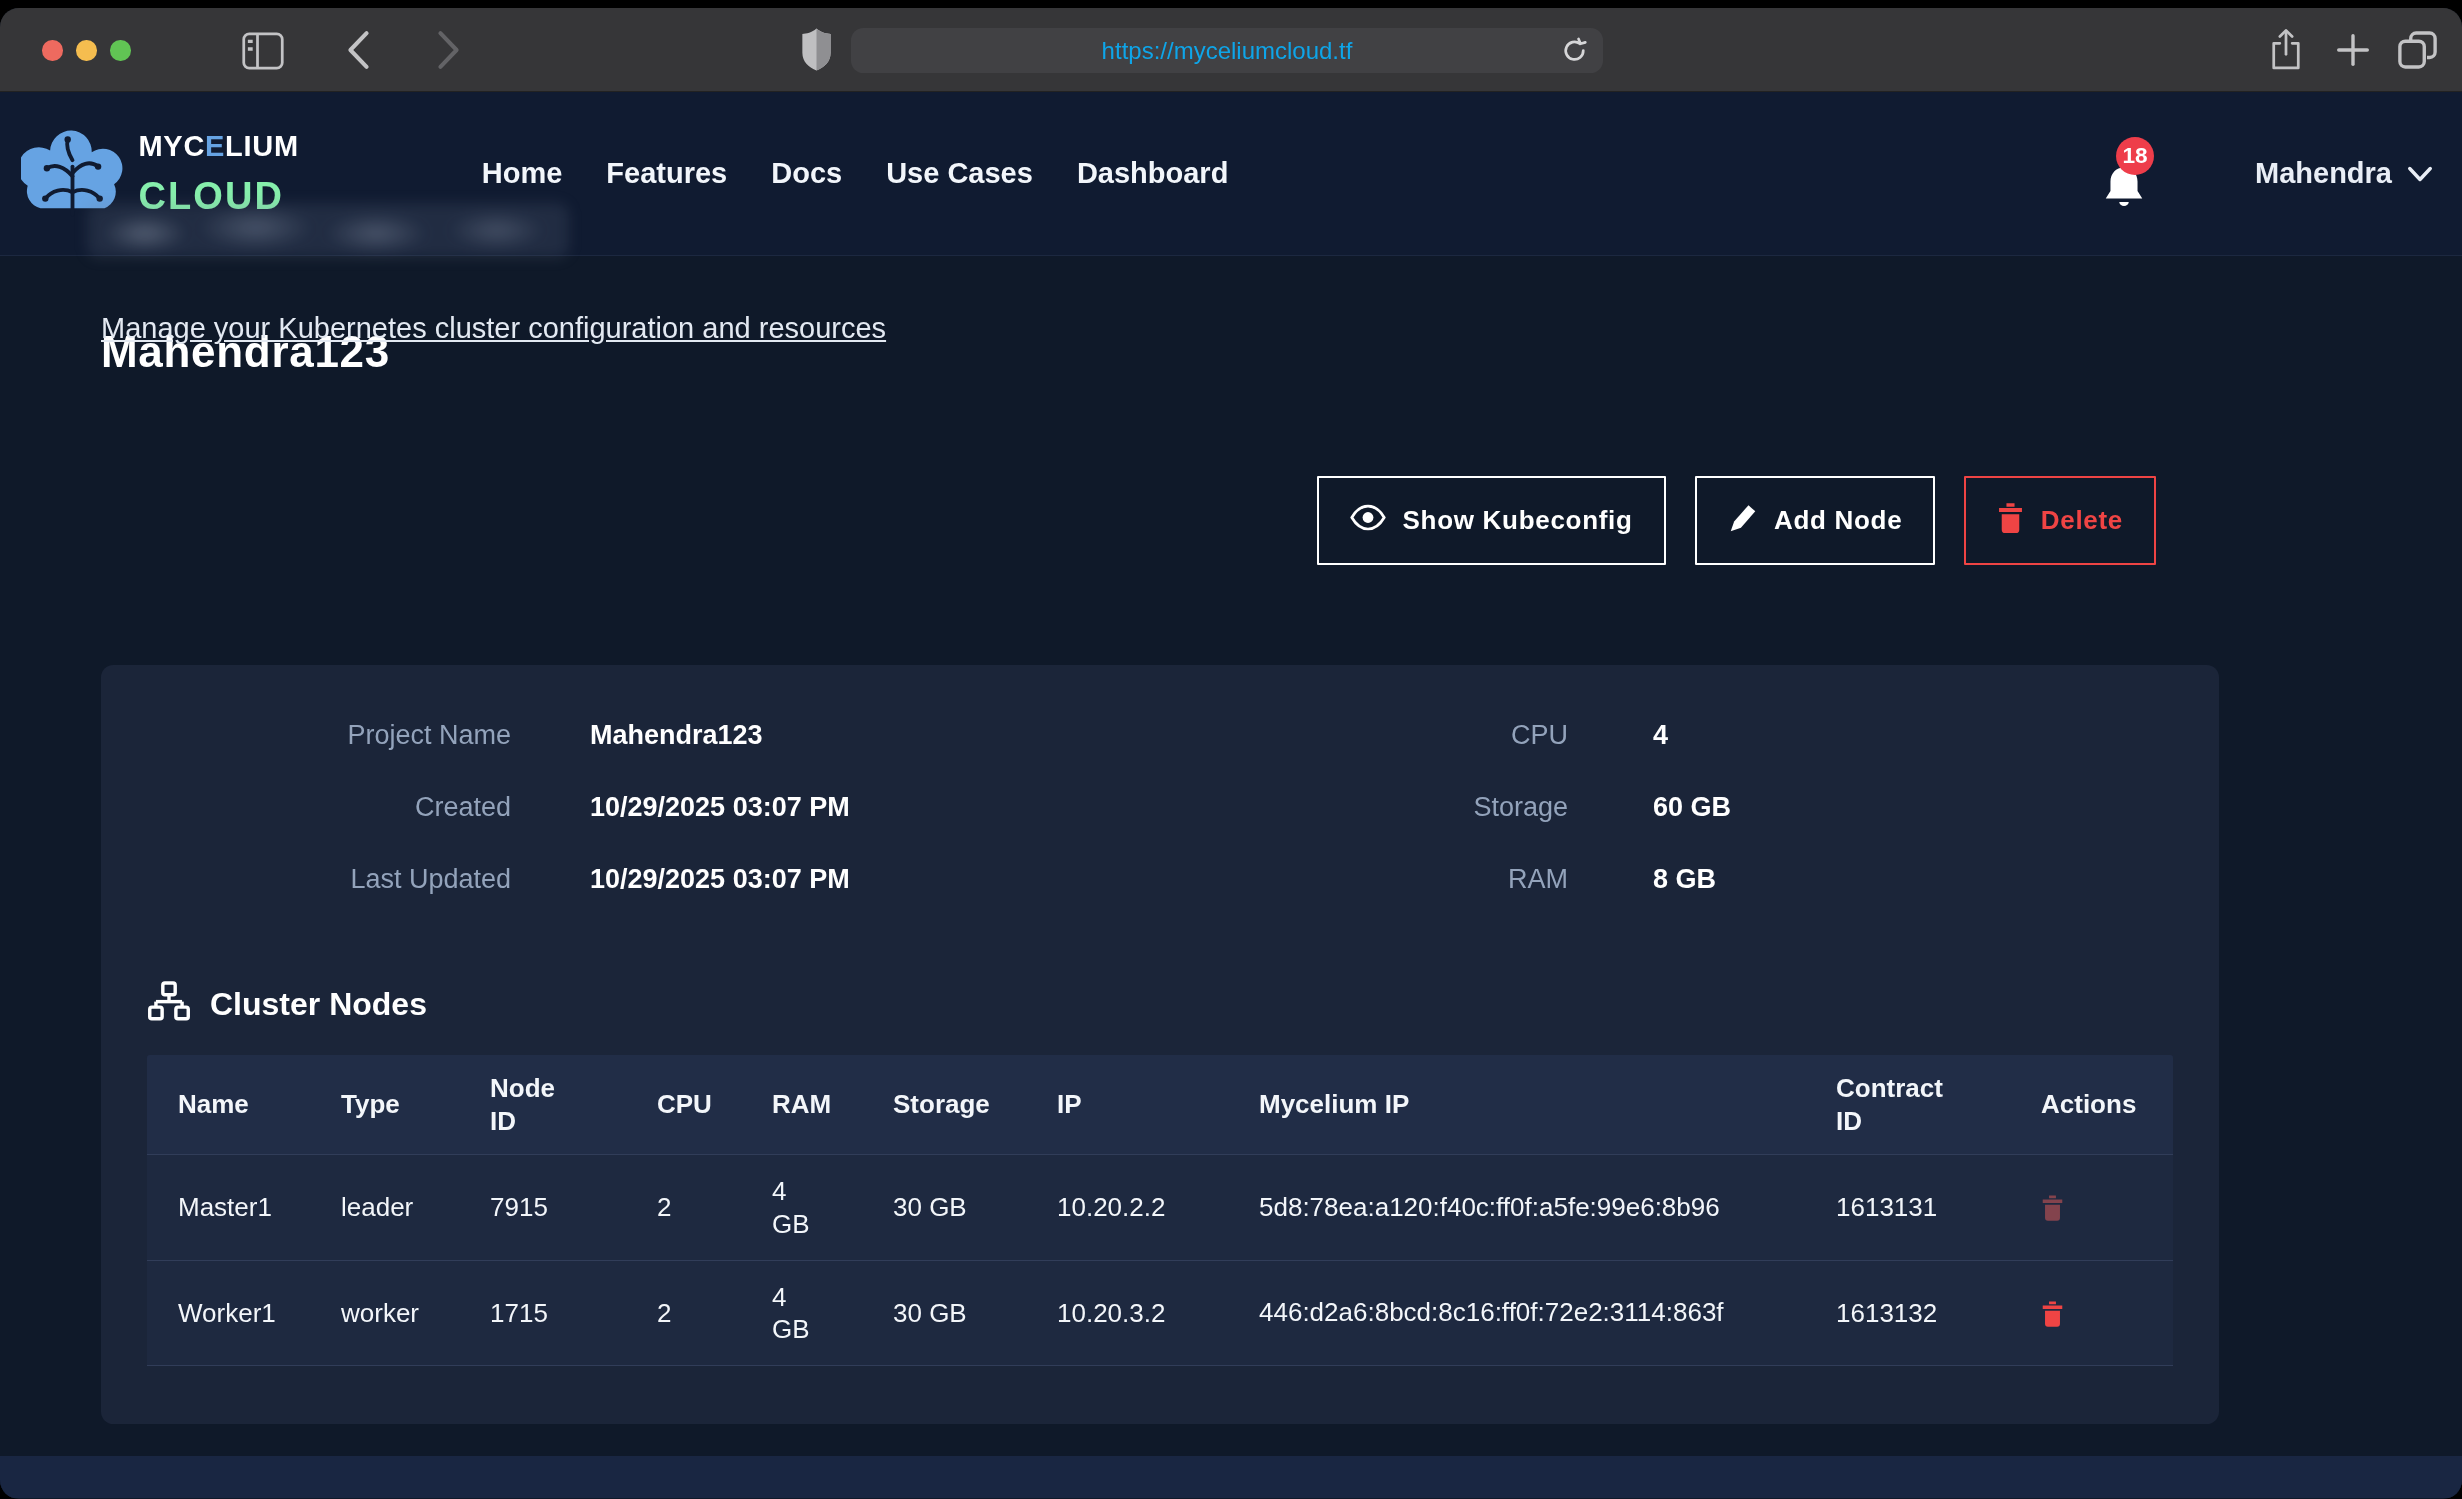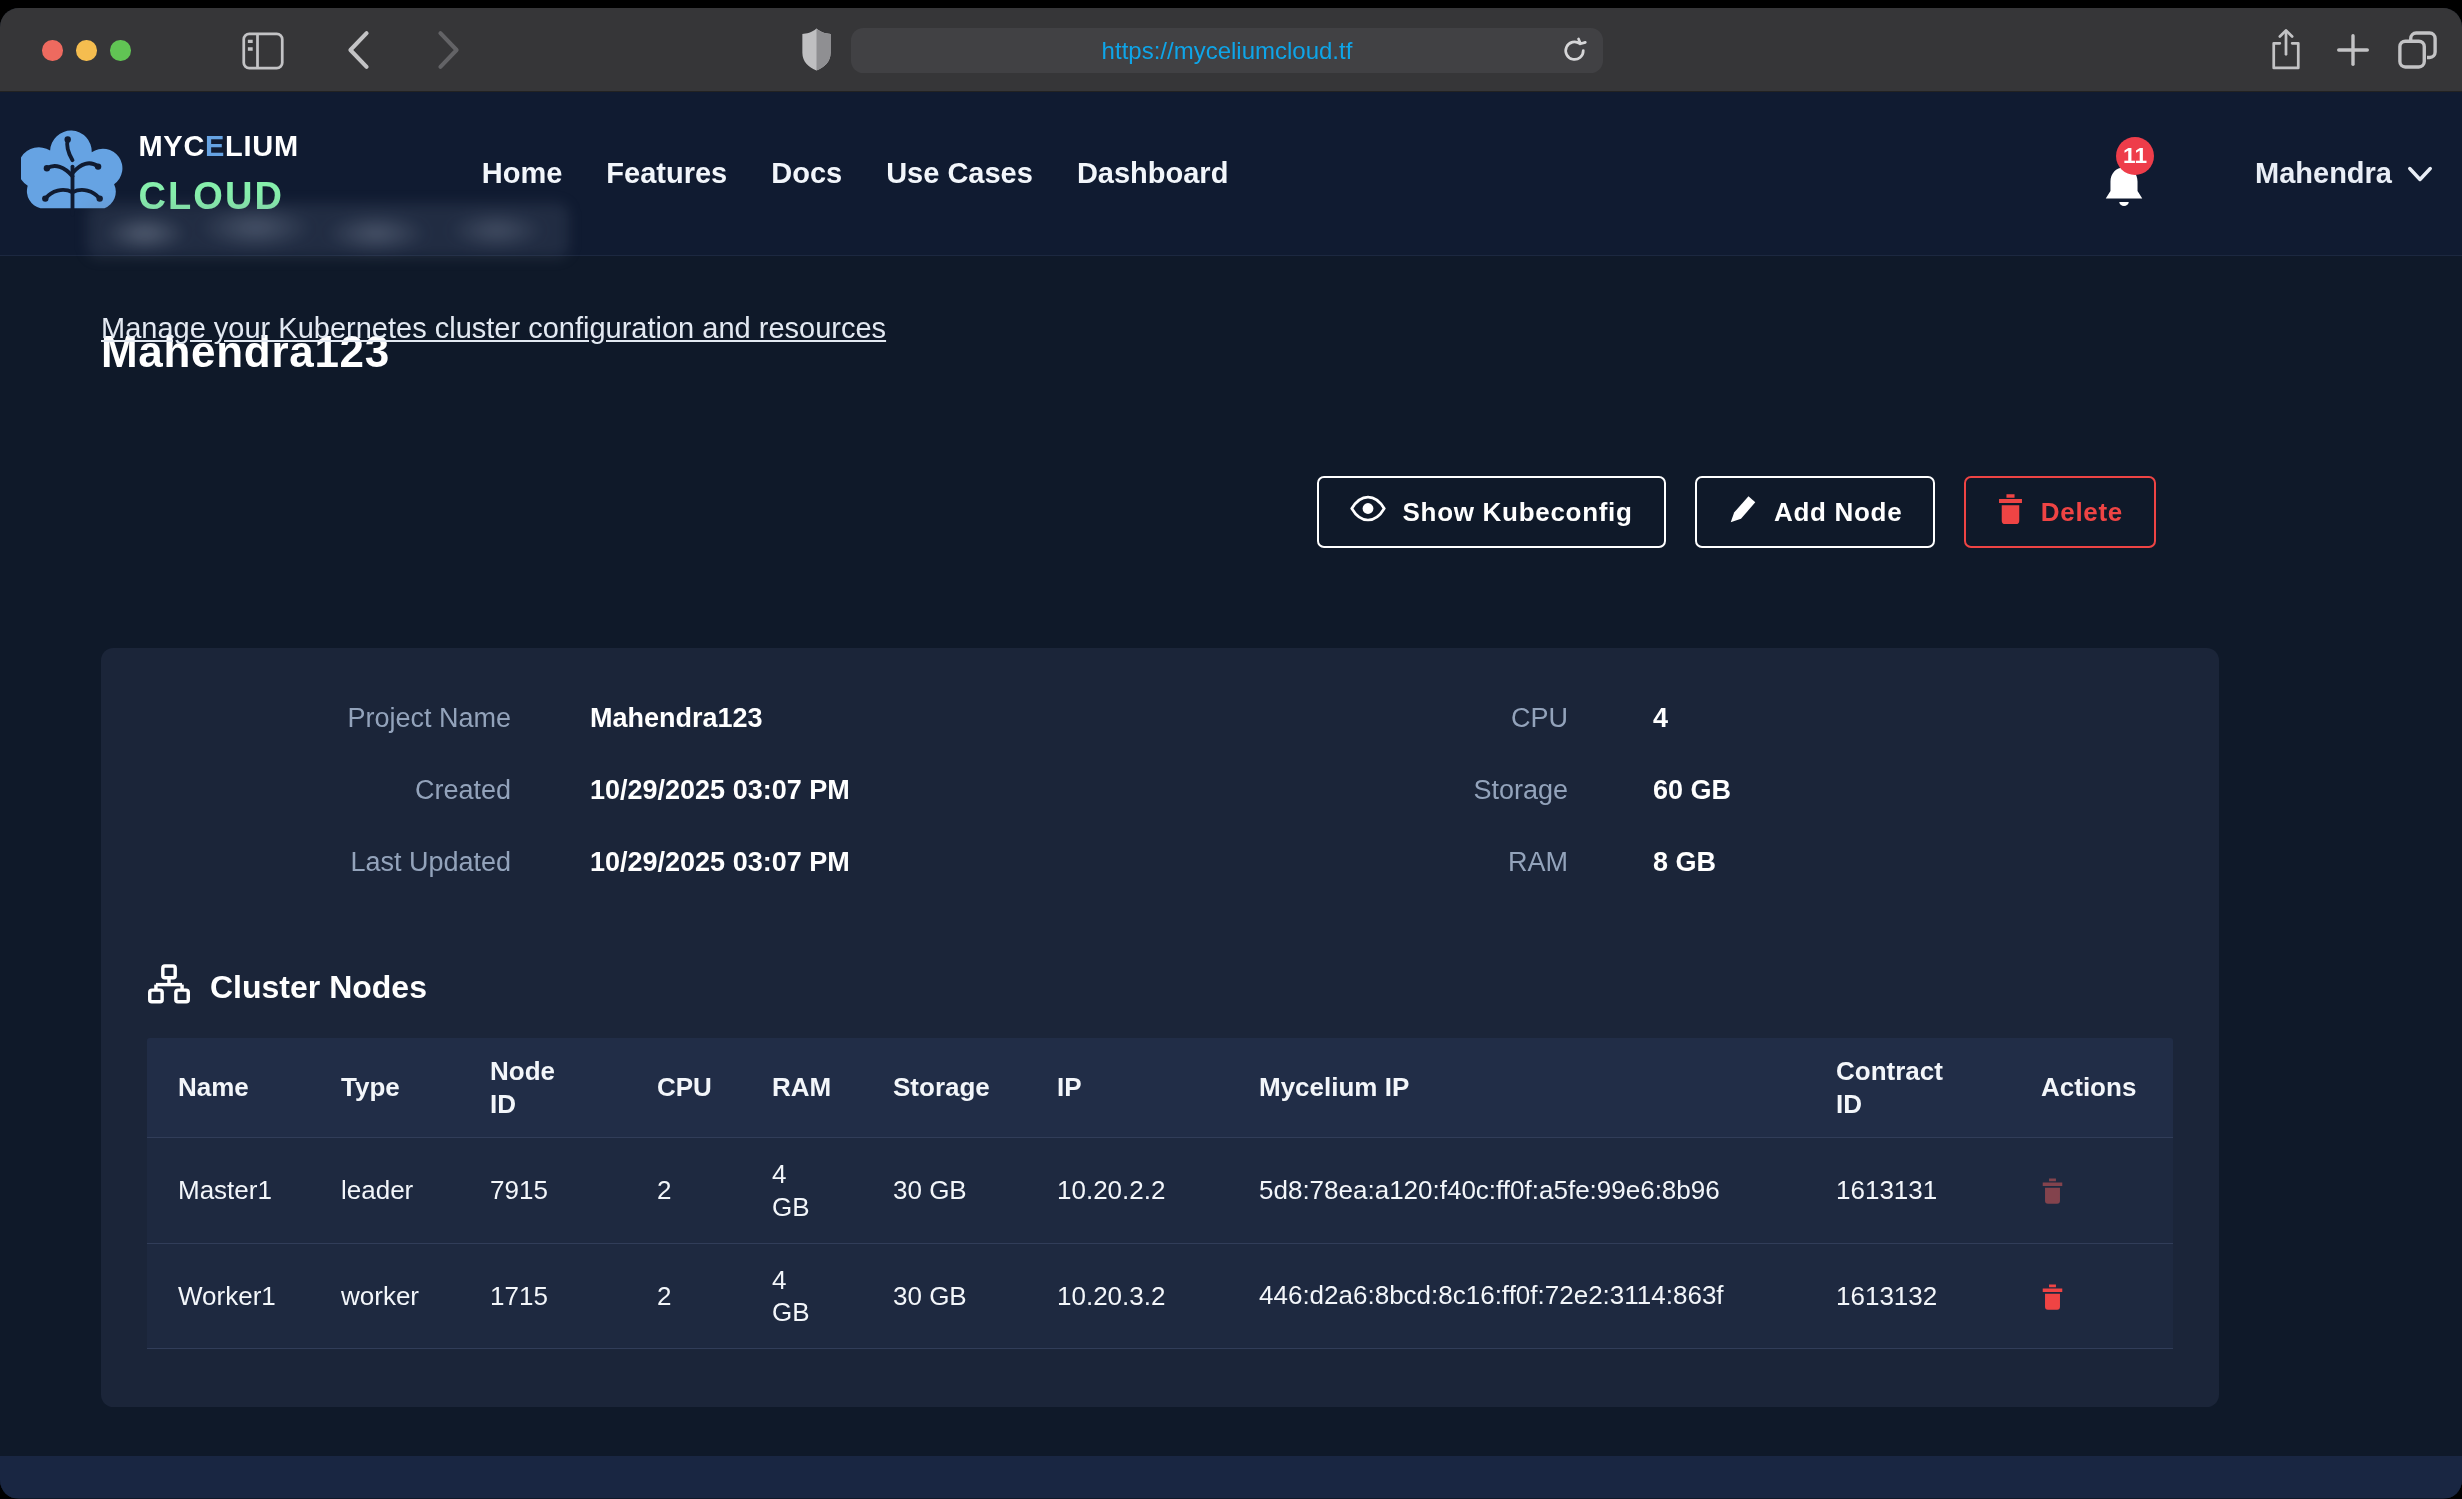--- a/index.html
+++ b/index.html
@@ -51,21 +51,21 @@
                    radial-gradient(82px 31px at 35% 45%, rgba(150,162,182,.34), rgba(150,162,182,0) 72%),
                    radial-gradient(75px 29px at 60% 55%, rgba(160,170,190,.32), rgba(160,170,190,0) 70%),
                    radial-gradient(68px 27px at 85% 50%, rgba(150,160,180,.30), rgba(150,160,180,0) 72%),
                    linear-gradient(rgba(110,122,145,.18), rgba(110,122,145,.18));
                  filter: blur(6.2px); }
 
   .content { position:relative; z-index:2; margin-left:101px; width:2118px; }
   .subtitle { margin-top:56px; color:#e3e9f2; font-size:29px;text-decoration:underline; }
 
   .actions-row { margin-top:131px; display:flex; justify-content:flex-end; gap:29px; margin-right:63px; }
-  .btn { height:72px; border-radius:7px; border:2.1px solid #fff; background:transparent;
+  .btn { height:89px; border-radius:1px; border:2.1px solid #fff; background:transparent;
          color:#fff; font-size:26px; font-weight:bold; letter-spacing:0.7px;
          display:flex; align-items:center; gap:16.4px; padding:0 31px; cursor:pointer;
          font-family:"Liberation Sans","DejaVu Sans",sans-serif; }
   .btn.danger { border-color:#ef4444; color:#ef4444; }
 
   .card { position:relative; margin-top:100px; width:2118px; height:759px;
           background:#1b2539; border-radius:12.3px; }
 
   .info-col { position:absolute; top:55px; }
   .info-col.left { left:0; }
@@ -204,21 +204,21 @@
         <span class="nav-link">Use Cases</span>
         <span class="nav-link">Dashboard</span>
       </nav>
 
       <div class="nav-right">
         <div class="bell-wrap">
           <svg width="46" height="42" viewBox="0 0 68 62">
             <path d="M34 2 C22 2 14 11 14 23 V37 L7 48 H61 L54 37 V23 C54 11 46 2 34 2 Z" fill="#fff"></path>
             <path d="M27 53 a7 6 0 0 0 14 0 Z" fill="#fff"></path>
           </svg>
-          <span class="badge">11</span>
+          <span class="badge">18</span>
         </div>
         <div class="user-menu">
           <span>Mahendra</span>
           <span>
             <svg width="26" height="18" viewBox="0 0 38 26" fill="none" stroke="#e9eef6" stroke-width="5" stroke-linecap="round" stroke-linejoin="round">
               <polyline points="4,5 19,21 34,5"></polyline>
             </svg>
           </span>
         </div>
       </div>

